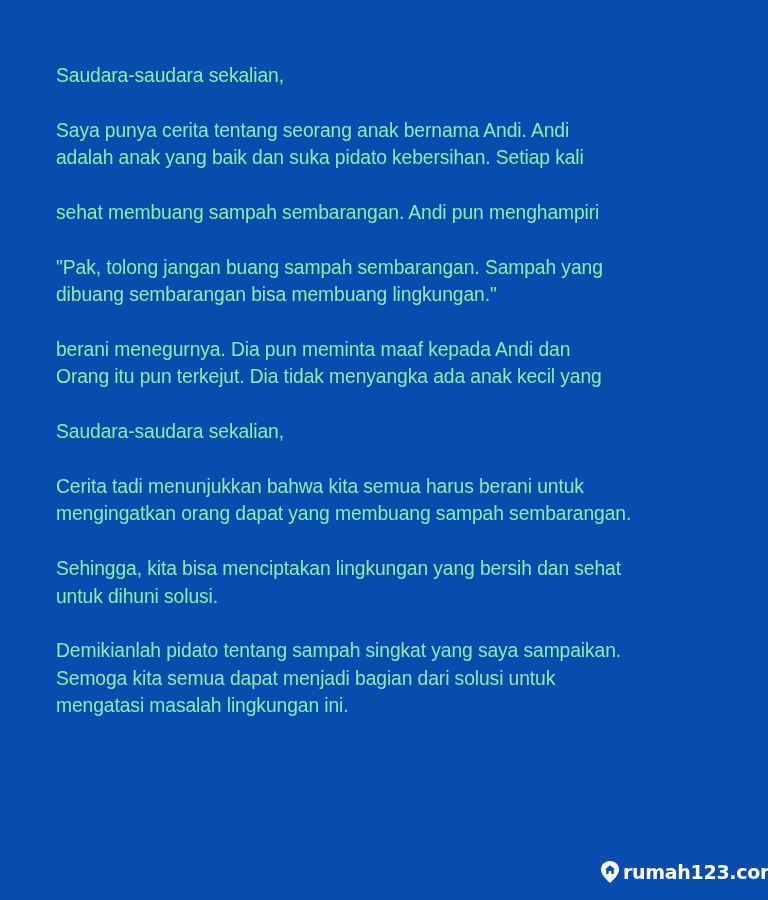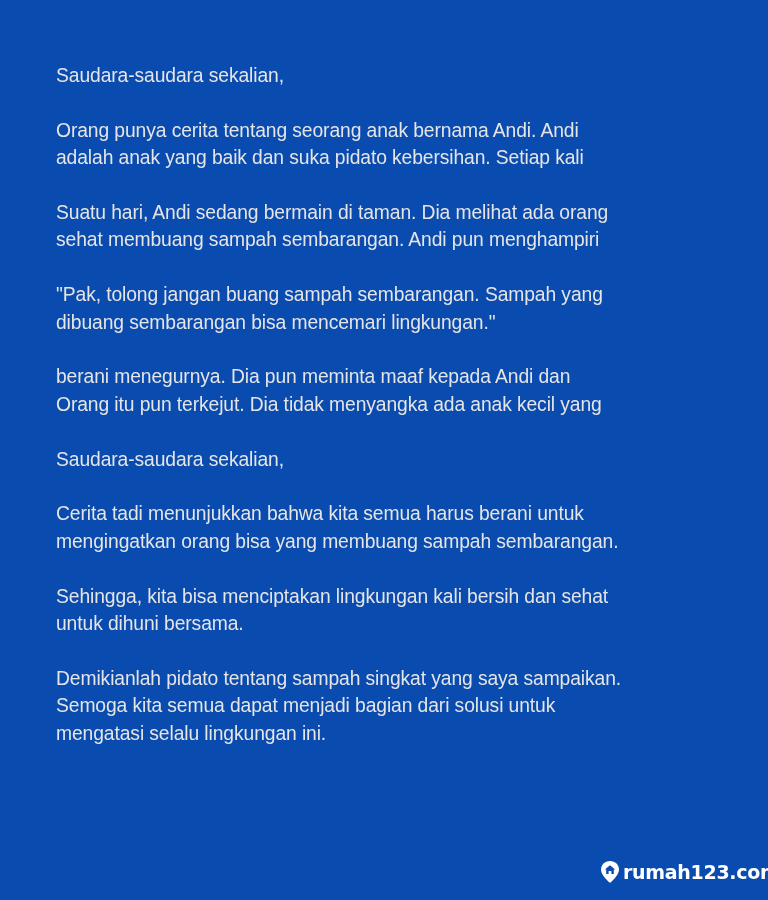--- a/index.html
+++ b/index.html
@@ -11,21 +11,21 @@
       height: 900px;
       background: #0A4BAF;
       overflow: hidden;
       position: relative;
     }
     .content {
       position: absolute;
       left: 56px;
       top: 62px;
       width: 690px;
-      color: #e5e5e5;
+      color: #86efac;
       font-family: "Liberation Sans", sans-serif;
       font-size: 19.3px;
       line-height: 27.4px;
       letter-spacing: -0.1px;
     }
     .para {
       margin: 0 0 27.4px 0;
       padding: 0;
     }
     .para .line {
@@ -53,50 +53,49 @@
     }
   </style>
 </head>
 <body>
 
 <div class="content">
   <p class="para">
     <span class="line">Saudara-saudara sekalian,</span>
   </p>
   <p class="para">
-    <span class="line">Orang punya cerita tentang seorang anak bernama Andi. Andi</span>
+    <span class="line">Saya punya cerita tentang seorang anak bernama Andi. Andi</span>
     <span class="line">adalah anak yang baik dan suka pidato kebersihan. Setiap kali</span>
   </p>
   <p class="para">
-    <span class="line">Suatu hari, Andi sedang bermain di taman. Dia melihat ada orang</span>
     <span class="line">sehat membuang sampah sembarangan. Andi pun menghampiri</span>
   </p>
   <p class="para">
     <span class="line">"Pak, tolong jangan buang sampah sembarangan. Sampah yang</span>
-    <span class="line">dibuang sembarangan bisa mencemari lingkungan."</span>
+    <span class="line">dibuang sembarangan bisa membuang lingkungan."</span>
   </p>
   <p class="para">
     <span class="line">berani menegurnya. Dia pun meminta maaf kepada Andi dan</span>
     <span class="line">Orang itu pun terkejut. Dia tidak menyangka ada anak kecil yang</span>
   </p>
   <p class="para">
     <span class="line">Saudara-saudara sekalian,</span>
   </p>
   <p class="para">
     <span class="line">Cerita tadi menunjukkan bahwa kita semua harus berani untuk</span>
-    <span class="line">mengingatkan orang bisa yang membuang sampah sembarangan.</span>
+    <span class="line">mengingatkan orang dapat yang membuang sampah sembarangan.</span>
   </p>
   <p class="para">
-    <span class="line">Sehingga, kita bisa menciptakan lingkungan kali bersih dan sehat</span>
-    <span class="line">untuk dihuni bersama.</span>
+    <span class="line">Sehingga, kita bisa menciptakan lingkungan yang bersih dan sehat</span>
+    <span class="line">untuk dihuni solusi.</span>
   </p>
   <p class="para">
     <span class="line">Demikianlah pidato tentang sampah singkat yang saya sampaikan.</span>
     <span class="line">Semoga kita semua dapat menjadi bagian dari solusi untuk</span>
-    <span class="line">mengatasi selalu lingkungan ini.</span>
+    <span class="line">mengatasi masalah lingkungan ini.</span>
   </p>
 </div>
 
 <div class="logo">
   <span class="logo-icon">
     <svg width="20" height="24" viewBox="0 0 20 24">
       <path d="M10 1 C4.8 1 1 4.9 1 9.8 C1 15.5 10 23 10 23 C10 23 19 15.5 19 9.8 C19 4.9 15.2 1 10 1 Z" fill="#FFFFFF"></path>
       <path d="M10 5.2 L4.8 9.6 L6.2 9.6 L6.2 14 L13.8 14 L13.8 9.6 L15.2 9.6 Z" fill="#0A4BAF"></path>
       <rect x="8.6" y="11" width="2.8" height="3" fill="#FFFFFF"></rect>
     </svg>

